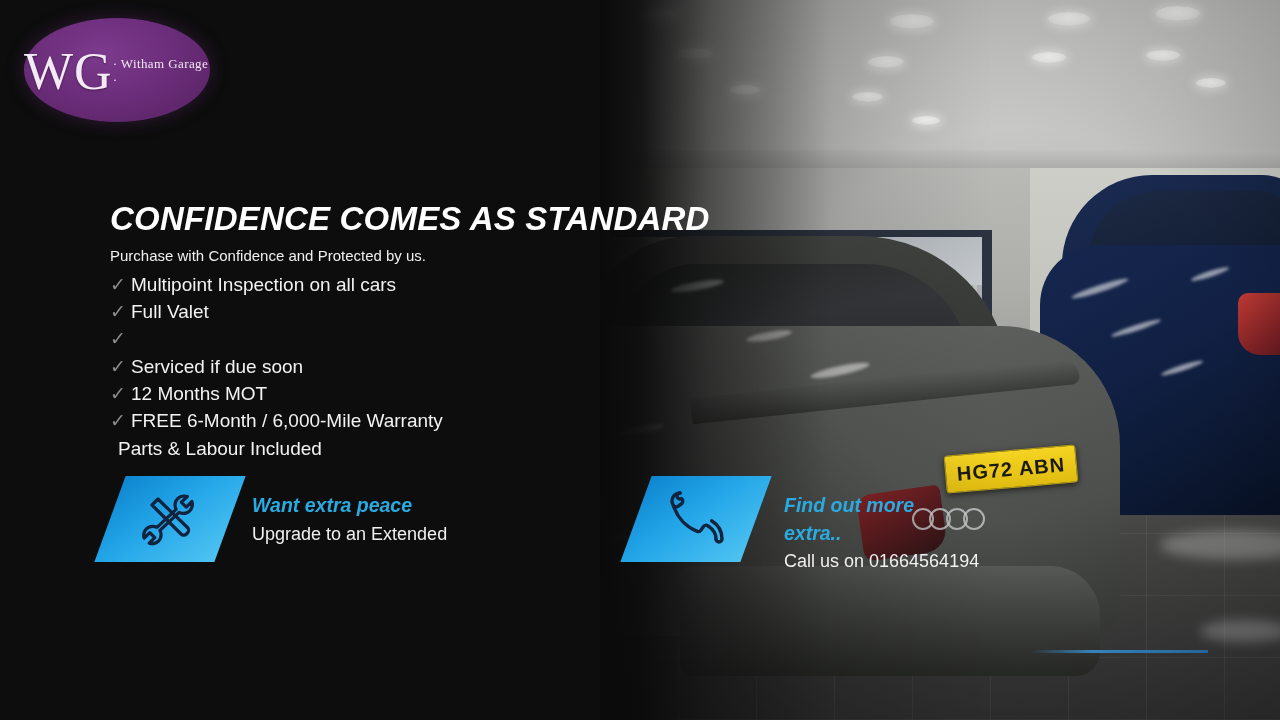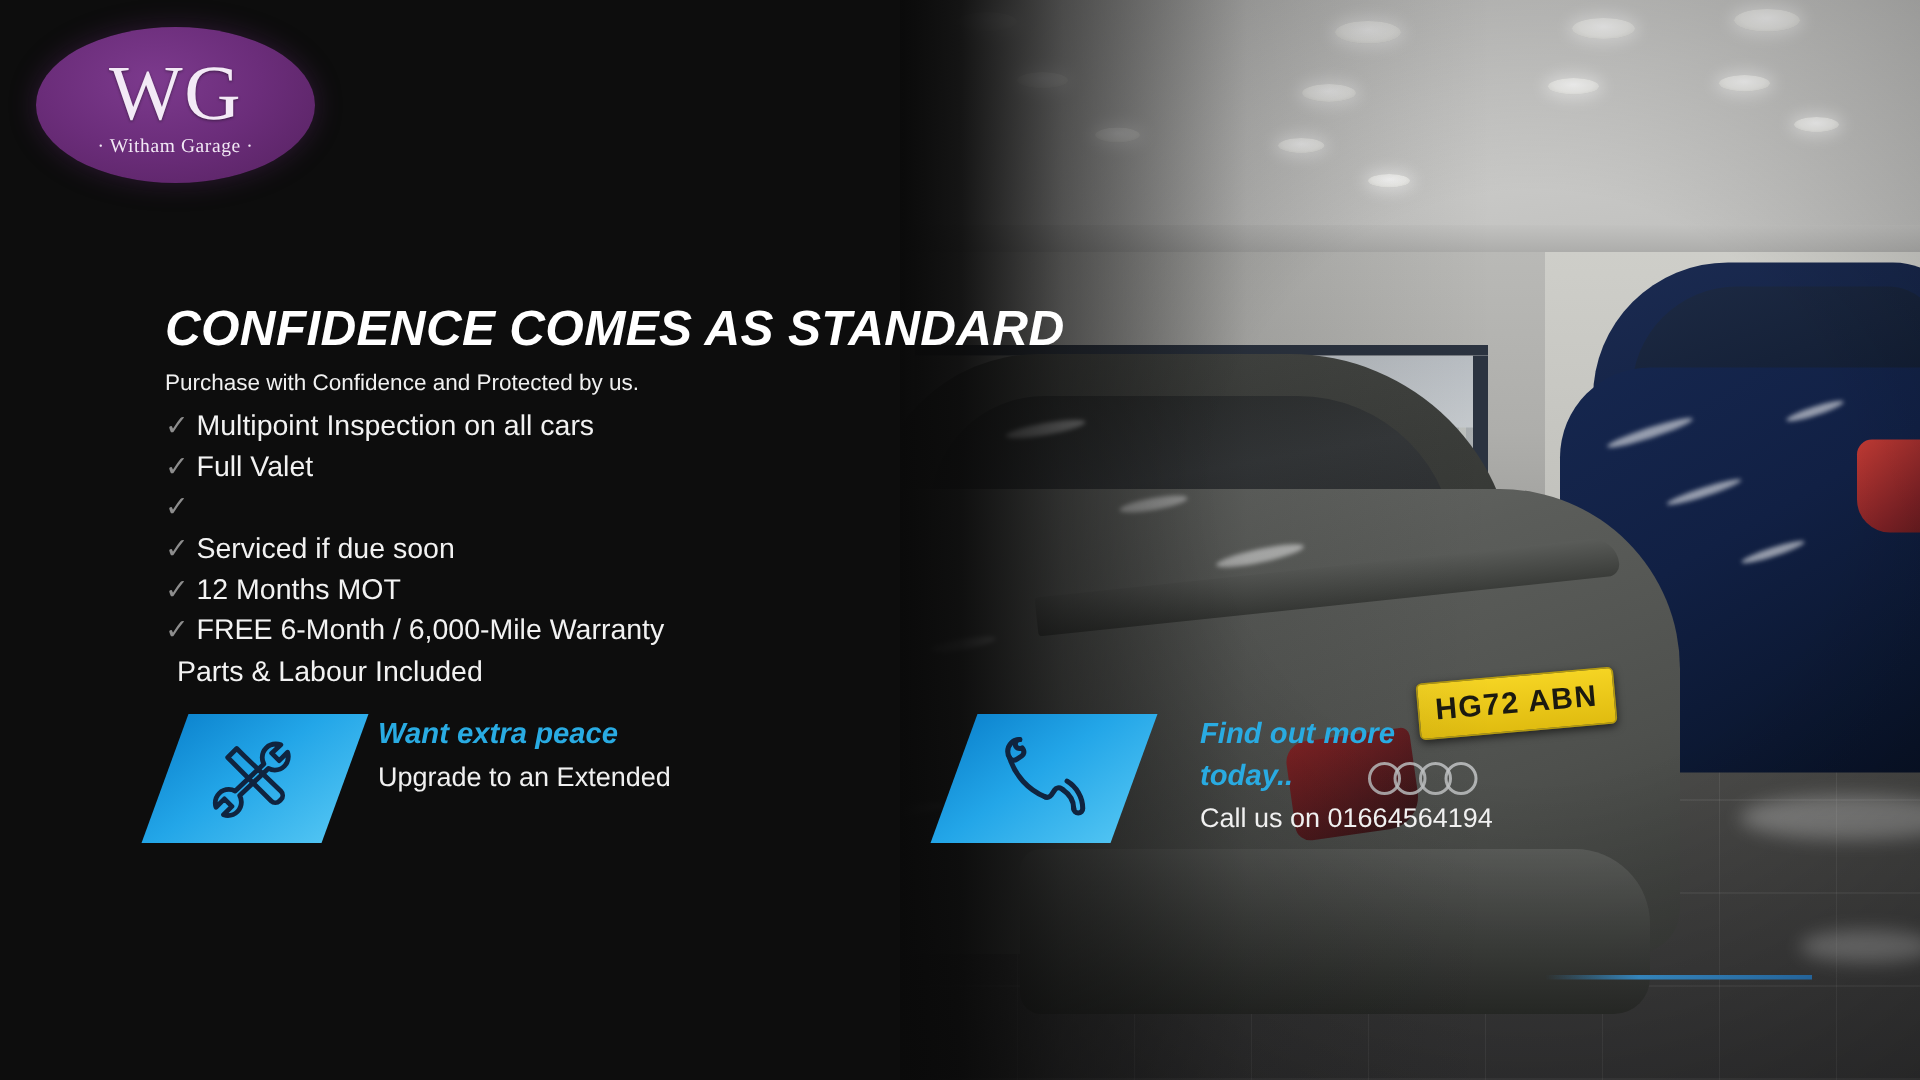--- a/index.html
+++ b/index.html
@@ -108,50 +108,50 @@
                     rgba(12,12,12,.55) 16%, rgba(12,12,12,.12) 34%, rgba(0,0,0,0) 58%); }
   .photo-vig { position:absolute; inset:0; pointer-events:none;
         background:radial-gradient(ellipse at 62% 45%, rgba(0,0,0,0) 35%, rgba(0,0,0,.45) 100%); }
   .blue-line { position:absolute; left:430px; top:650px; width:178px; height:3px;
         background:linear-gradient(90deg, rgba(40,140,220,0), #3f9fe0 35%, #2e7fc4 100%);
         filter:blur(.4px); }
 
   
   .logo { position:absolute; left:24px; top:18px; width:186px; height:104px; border-radius:50%;
         background:radial-gradient(ellipse at 42% 34%, #7c3a8d 0%, #6b2d7a 48%, #55215f 100%);
-        display:flex; flex-direction:column; align-items:center; justify-content:center;
+        display:flex; flex-direction:row; align-items:center; justify-content:center;
         box-shadow:0 0 18px rgba(110,45,125,.35); }
   .logo-wg { font-family:"Liberation Serif", serif; font-size:52px; line-height:.92; color:#f3eaf6;
         letter-spacing:1px; text-shadow:0 1px 2px rgba(0,0,0,.45); margin-top:4px; }
   .logo-sub{ font-family:"Liberation Serif", serif; font-size:13px; color:#f2e8f5; margin-top:3px;
         letter-spacing:.4px; }
 
   
   .headline { position:absolute; left:110px; top:200px; font-size:33px; font-weight:700;
         font-style:italic; color:#ffffff; letter-spacing:.2px; white-space:nowrap; }
   .subhead { position:absolute; left:110px; top:247px; font-size:15px; color:#f0f0f0; }
 
   .list { position:absolute; left:110px; top:274px; }
   .li { display:flex; align-items:baseline; height:27.3px; }
   .tick { width:21px; flex:0 0 21px; color:#8d8d8d; font-size:19px; line-height:1; }
   .li-txt { font-size:19px; color:#f2f2f2; white-space:nowrap; }
   .li.no-tick .tick { visibility:hidden; width:8px; flex:0 0 8px; }
 
   
   .promo { position:absolute; display:flex; align-items:flex-start; }
   .promo-left  { left:110px; top:476px; }
-  .promo-right { left:636px; top:476px;gap:16px; }
+  .promo-right { left:636px; top:476px; }
 
   .para { width:120px; height:86px; position:relative; flex:0 0 120px;
         transform:skewX(-20deg);
         background:linear-gradient(135deg,#0e86d0 0%,#23a6e8 45%,#4fc3f2 100%);
         display:flex; align-items:center; justify-content:center; }
   .para .ic { transform:skewX(20deg); display:block; }
 
-  .promo-txt { margin-left:22px; }
+  .promo-txt { margin-left:22px;margin-top:16px; }
   .promo-h { font-size:19.5px; font-weight:700; font-style:italic; color:#29abe2; line-height:1.42;
         white-space:nowrap; }
   .promo-b { font-size:18px; color:#f0f0f0; line-height:1.56; white-space:nowrap; }
   .promo-right .promo-txt { margin-left:28px; }
 </style>
 </head>
 <body>
 
 <div class="stage">
 
@@ -295,18 +295,18 @@
           <path d="M6.4 16.4C9.8 27.8 18.5 37.5 30 42.3"></path>
           <path d="M30 42.3c1.4.6 3.1.1 4-1.2l2.3-3.4c1-1.5 3-1.9 4.5-.9l.9.6"></path>
           <path d="M41.7 37.4C45.8 40.2 49 44.9 49 50"></path>
           <path d="M49 50c0 1.7 1.4 3 3 3 1.7 0 3-1.3 3-3 0-7.6-4.2-14.4-10.4-18.2"></path>
           <path d="M13 4c-1.7 0-3 1.3-3 3s1.3 3 3 3"></path>
         </svg>
       </span>
     </div>
     <div class="promo-txt">
       <div class="promo-h">Find out more</div>
-      <div class="promo-h">today..</div>
+      <div class="promo-h">extra..</div>
       <div class="promo-b">Call us on 01664564194</div>
     </div>
   </div>
 
 </div>
 
 </body></html>

